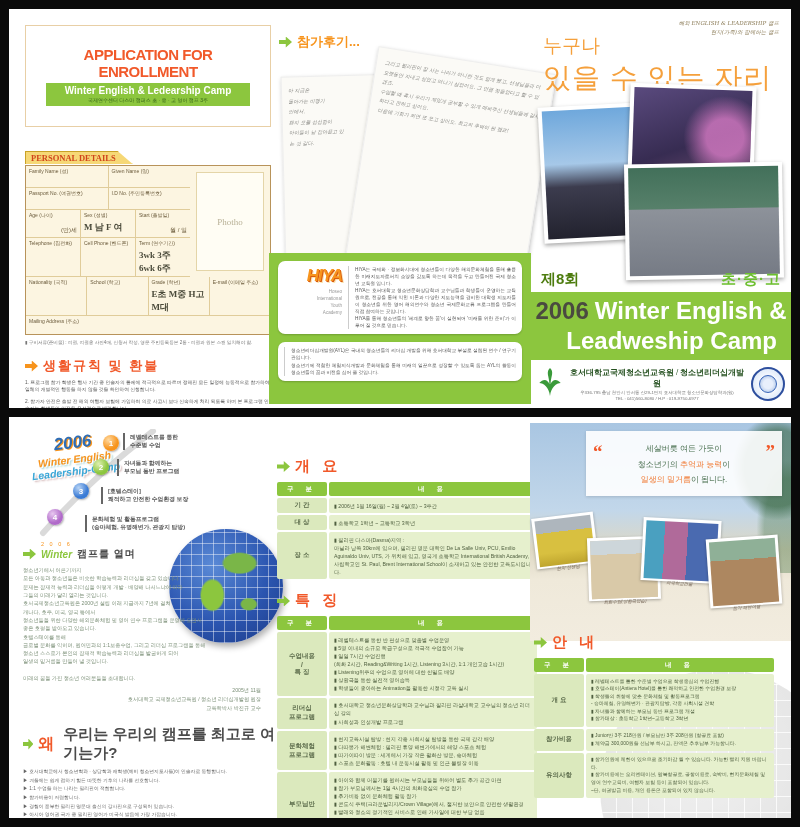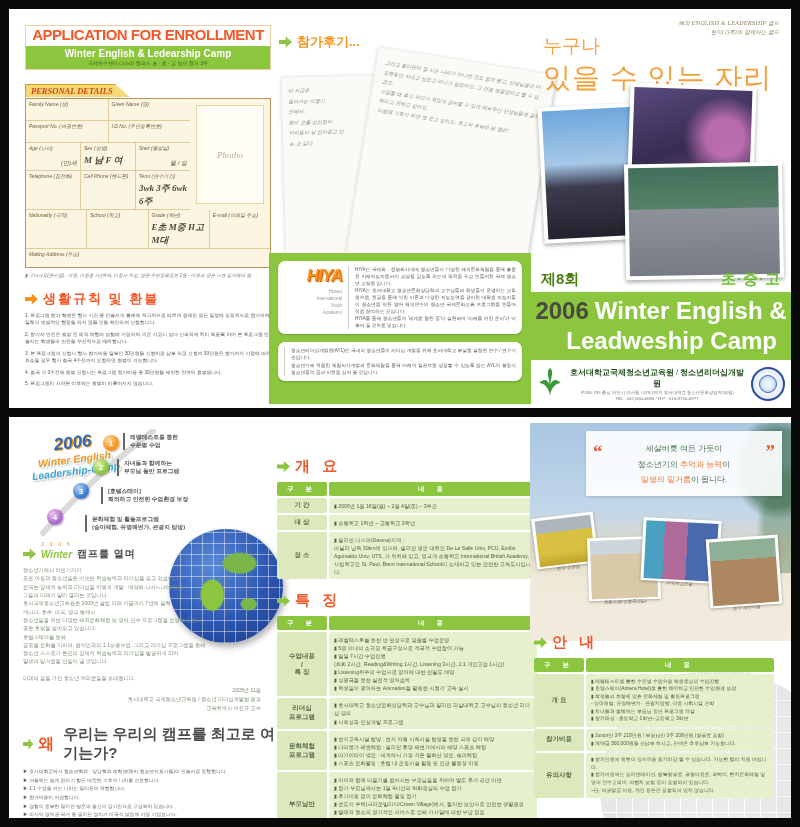--- a/index.html
+++ b/index.html
@@ -11,26 +11,26 @@
   .pre{white-space:pre-line;}
 
   
   .sec-h{display:flex;align-items:center;gap:5px;}
   .arrow-icon{display:inline-block;width:13px;height:11px;background:#8cc63e;
     clip-path:polygon(0 32%,52% 32%,52% 0,100% 50%,52% 100%,52% 68%,0 68%);}
   .arrow-icon.orange{background:#f7941d;}
 
   
   .col-form{position:absolute;left:16px;top:16px;width:246px;}
-  .app-header{border:1px solid #e8cfa6;padding:0;}
+  .app-header{border:1px solid #e8cfa6;padding:20px;}
   .app-title{color:#f1592a;font-weight:bold;font-size:15px;letter-spacing:-0.5px;text-align:center;}
   .app-green{background:#8cc63e;margin-top:3px;text-align:center;padding:2px 0 3px;}
   .app-sub{color:#fff;font-weight:bold;font-size:10px;}
   .app-sub2{color:#2f5e14;font-size:5px;margin-top:1px;}
-  .pd{margin-top:10px;font-style:italic;}
+  .pd{margin-top:20px;}
   .pd-tab{display:inline-block;background:#f6d876;border:1px solid #c9a227;border-bottom:none;
     color:#d0451b;font-family:"Liberation Serif",serif;font-weight:bold;font-size:8.5px;
     padding:1px 16px 1px 5px;clip-path:polygon(0 0,86% 0,100% 100%,0 100%);}
   .pd-box{border:1px solid #b8935a;background:#fcf5e1;font-size:5px;color:#6a5a3a;}
   .pd-top{display:flex;}
   .pd-rows{flex:1;}
   .pd-row{display:flex;border-bottom:1px solid #e0cc9a;}
   .pd-field{flex:1;padding:2px 3px 1px;min-height:18px;}
   .pd-field + .pd-field{border-left:1px solid #e0cc9a;}
   .pd-row.tall .pd-field{min-height:24px;}

